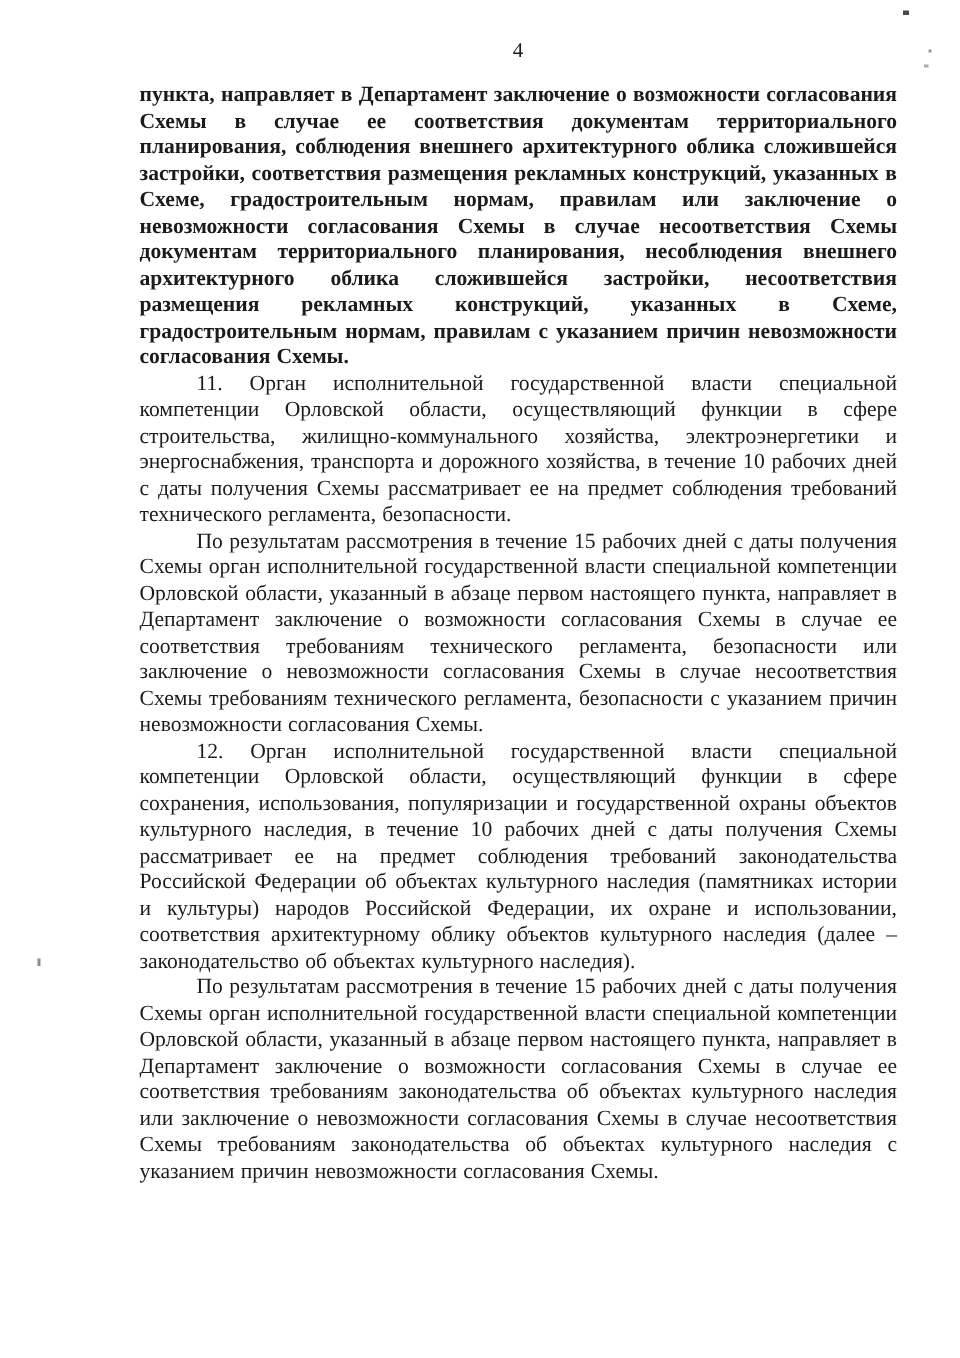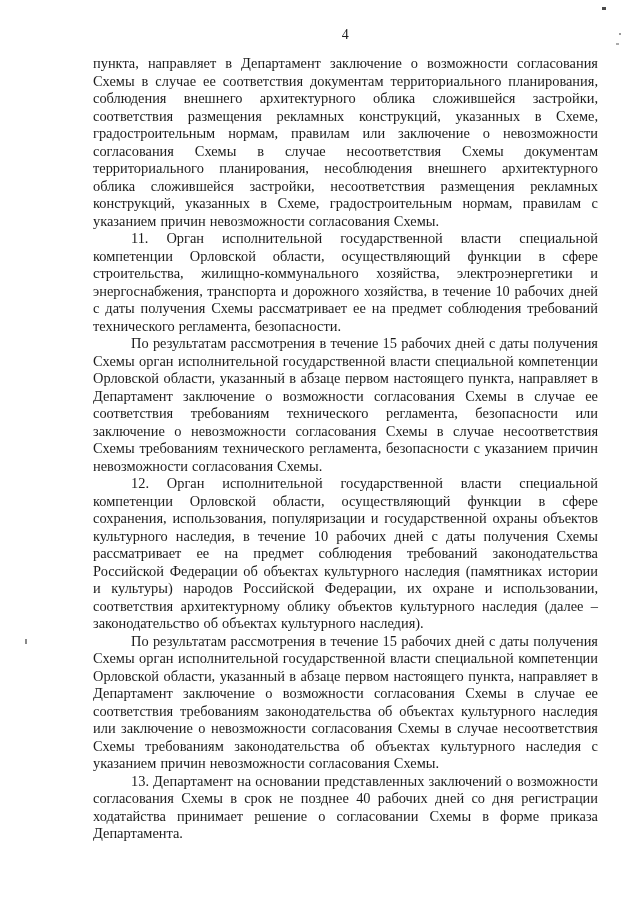--- a/index.html
+++ b/index.html
@@ -37,39 +37,39 @@
     text-align: justify;
   }
   .para {
     margin: 0;
     padding: 0;
     text-indent: 38px;
     word-spacing: 0.5px;
   }
   .para.no-indent {
     text-indent: 0;
+    font-weight: bold;
   }
   .speck {
     position: absolute;
   }
 </style>
 </head>
 <body>
 
 <div class="page">
 
   <div class="page-number">4</div>
 
   <div class="text-block">
     <p class="para no-indent">пункта, направляет в Департамент заключение о возможности согласования Схемы в случае ее соответствия документам территориального планирования, соблюдения внешнего архитектурного облика сложившейся застройки, соответствия размещения рекламных конструкций, указанных в Схеме, градостроительным нормам, правилам или заключение о невозможности согласования Схемы в случае несоответствия Схемы документам территориального планирования, несоблюдения внешнего архитектурного облика сложившейся застройки, несоответствия размещения рекламных конструкций, указанных в Схеме, градостроительным нормам, правилам с указанием причин невозможности согласования Схемы.</p>
     <p class="para">11. Орган исполнительной государственной власти специальной компетенции Орловской области, осуществляющий функции в сфере строительства, жилищно-коммунального хозяйства, электроэнергетики и энергоснабжения, транспорта и дорожного хозяйства, в течение 10 рабочих дней с даты получения Схемы рассматривает ее на предмет соблюдения требований технического регламента, безопасности.</p>
     <p class="para">По результатам рассмотрения в течение 15 рабочих дней с даты получения Схемы орган исполнительной государственной власти специальной компетенции Орловской области, указанный в абзаце первом настоящего пункта, направляет в Департамент заключение о возможности согласования Схемы в случае ее соответствия требованиям технического регламента, безопасности или заключение о невозможности согласования Схемы в случае несоответствия Схемы требованиям технического регламента, безопасности с указанием причин невозможности согласования Схемы.</p>
     <p class="para">12. Орган исполнительной государственной власти специальной компетенции Орловской области, осуществляющий функции в сфере сохранения, использования, популяризации и государственной охраны объектов культурного наследия, в течение 10 рабочих дней с даты получения Схемы рассматривает ее на предмет соблюдения требований законодательства Российской Федерации об объектах культурного наследия (памятниках истории и культуры) народов Российской Федерации, их охране и использовании, соответствия архитектурному облику объектов культурного наследия (далее – законодательство об объектах культурного наследия).</p>
     <p class="para">По результатам рассмотрения в течение 15 рабочих дней с даты получения Схемы орган исполнительной государственной власти специальной компетенции Орловской области, указанный в абзаце первом настоящего пункта, направляет в Департамент заключение о возможности согласования Схемы в случае ее соответствия требованиям законодательства об объектах культурного наследия или заключение о невозможности согласования Схемы в случае несоответствия Схемы требованиям законодательства об объектах культурного наследия с указанием причин невозможности согласования Схемы.</p>
-    <p class="para">13. Департамент на основании представленных заключений о возможности согласования Схемы в срок не позднее 40 рабочих дней со дня регистрации ходатайства принимает решение о согласовании Схемы в форме приказа Департамента.</p>
   </div>
 
   <div class="speck" style="left:602px;top:7px;width:4px;height:3px;background:#4a4a4a;"></div>
   <div class="speck" style="left:619px;top:33px;width:2px;height:2px;background:#9a9a9a;"></div>
   <div class="speck" style="left:616px;top:43px;width:3px;height:2px;background:#ababab;"></div>
   <div class="speck" style="left:25px;top:639px;width:2px;height:5px;background:#8a8a8a;"></div>
 
 </div>
 
 </body></html>

